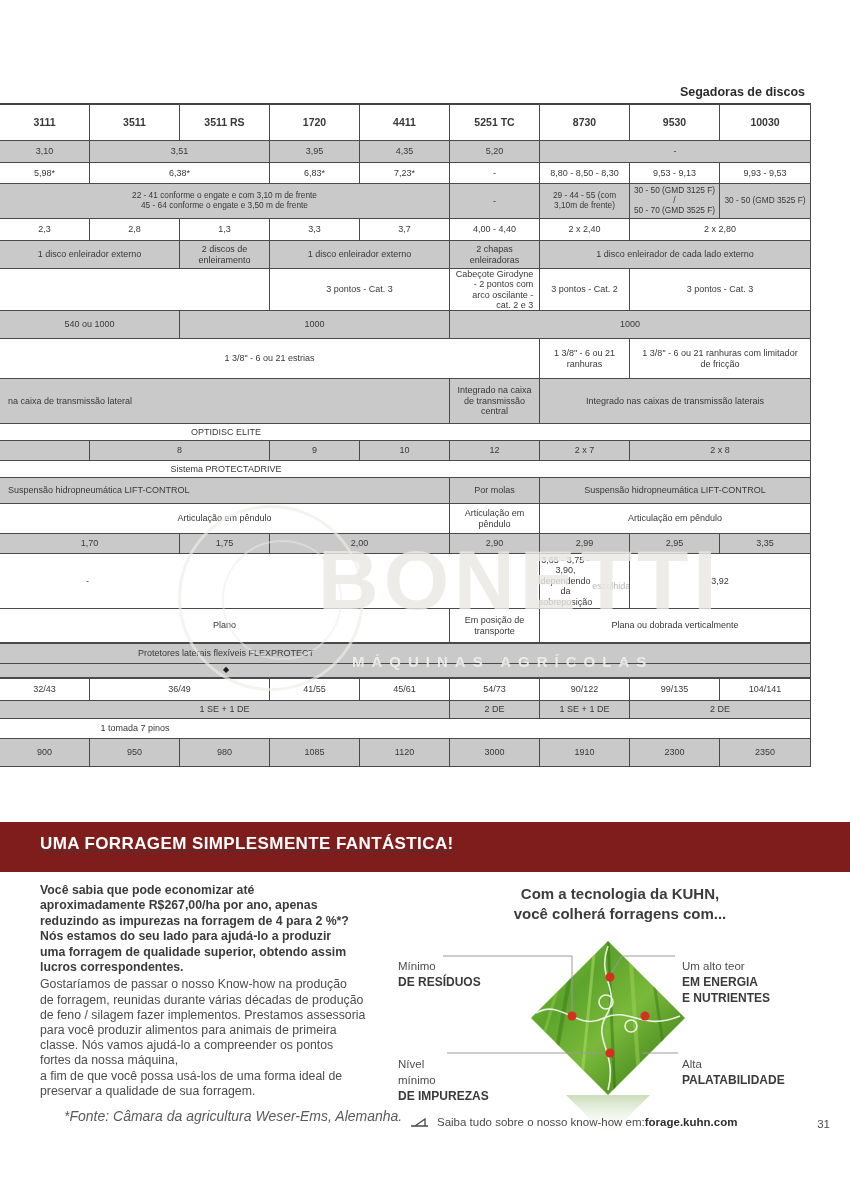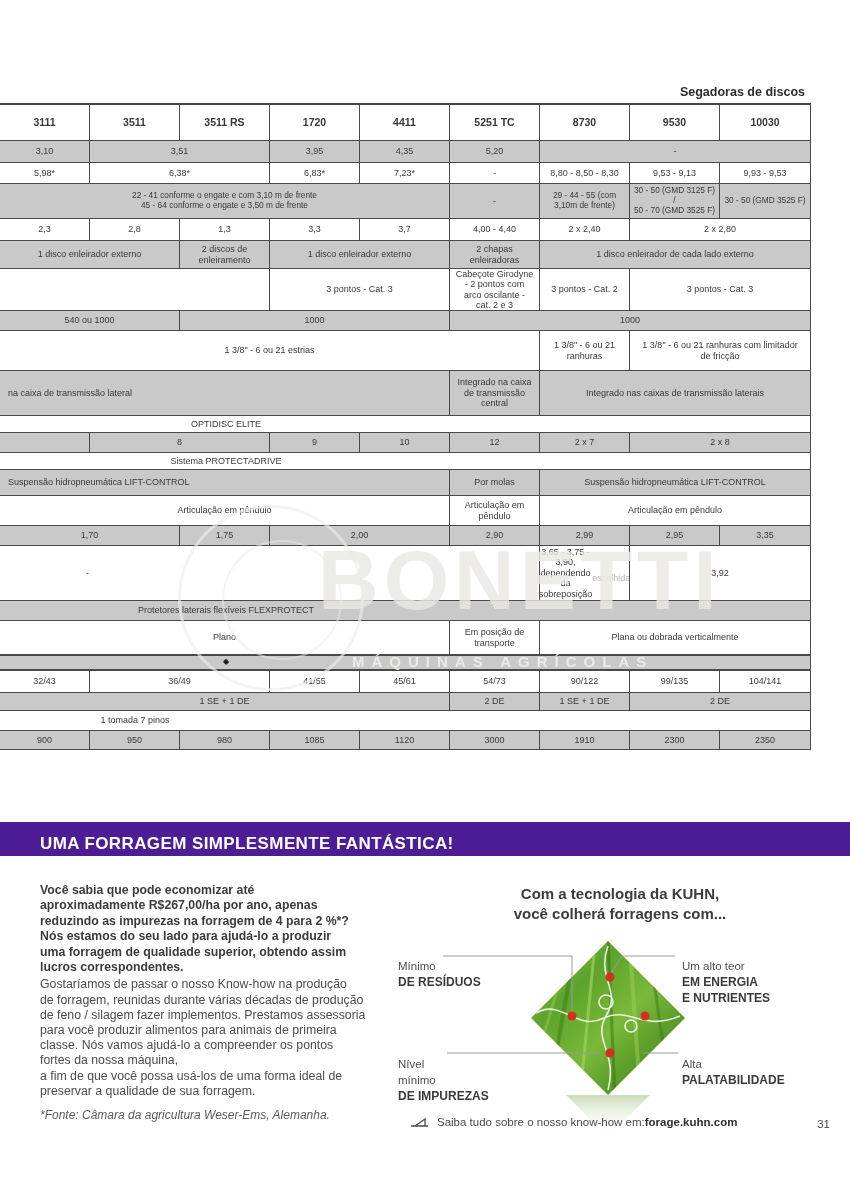--- a/index.html
+++ b/index.html
@@ -32,29 +32,29 @@
   .wm-brand{position:absolute;left:318px;top:538px;font-size:84px;font-weight:bold;
             letter-spacing:5px;color:rgba(234,232,228,0.82);line-height:84px;}
   .wm-sub{position:absolute;left:352px;top:653px;font-size:15px;letter-spacing:7px;
           color:rgba(240,238,234,0.9);font-weight:bold;}
   .wm-circle{position:absolute;left:178px;top:505px;width:186px;height:186px;border-radius:50%;
              border:3px solid rgba(238,236,232,0.65);box-sizing:border-box;}
   .wm-circle2{position:absolute;left:222px;top:540px;width:120px;height:120px;border-radius:50%;
              border:2px solid rgba(238,236,232,0.5);box-sizing:border-box;}
 
   
-  .banner{position:absolute;left:0;top:822px;width:850px;height:34px;background:#4c1d95;}
+  .banner{position:absolute;left:0;top:822px;width:850px;height:50px;background:#7f1d1d;text-decoration:underline;}
   .banner h1{margin:0;padding-left:40px;line-height:44px;font-size:17px;letter-spacing:0.4px;
              color:#ffffff;font-weight:bold;}
 
   
   .article{position:absolute;left:40px;top:883px;width:382px;}
   .intro{font-size:12.3px;line-height:15.4px;font-weight:bold;color:#3b3b3b;white-space:pre-line;}
   .bodytxt{margin-top:2px;font-size:12.3px;line-height:15.2px;color:#4c4c4c;white-space:pre-line;}
-  .footnote{margin-top:9px;font-size:12px;font-style:italic;color:#5a5a5a;}
+  .footnote{margin-top:9px;font-size:14px;font-style:italic;color:#5a5a5a;margin-left:24px;}
 
   
   .tech-heading{position:absolute;left:390px;top:884px;width:460px;text-align:center;
                 font-size:15px;line-height:20px;font-weight:bold;color:#3c3c3c;white-space:pre-line;}
   .diagram{position:absolute;left:390px;top:928px;width:460px;height:217px;}
   .diagram svg{position:absolute;left:0;top:0;}
   .dlabel{position:absolute;font-size:11.5px;line-height:16px;color:#4d4d4d;white-space:pre-line;}
   .dlabel .b{display:block;font-size:12px;font-weight:bold;color:#3a3a3a;white-space:pre-line;}
   .lab1{left:8px;top:14px;}  .lab2{left:292px;top:14px;}
   .lab3{left:8px;top:112px;} .lab4{left:292px;top:112px;}
@@ -125,28 +125,28 @@
       <div class="td" style="grid-column: span 1;">2 discos de
 enleiramento</div>
       <div class="td" style="grid-column: span 2;">1 disco enleirador externo</div>
       <div class="td" style="grid-column: span 1;">2 chapas
 enleiradoras</div>
       <div class="td" style="grid-column: span 3;">1 disco enleirador de cada lado externo</div>
     </div>
     <div class="tr w" style="height: 42px;">
       <div class="td" style="grid-column: span 3;"></div>
       <div class="td" style="grid-column: span 2;">3 pontos - Cat. 3</div>
-      <div class="td" style="grid-column: span 1;">Cabeçote Girodyne
+      <div class="td" style="grid-column: span 1; text-align: right;">Cabeçote Girodyne
 - 2 pontos com
 arco oscilante -
 cat. 2 e 3</div>
       <div class="td" style="grid-column: span 1;">3 pontos - Cat. 2</div>
       <div class="td" style="grid-column: span 2;">3 pontos - Cat. 3</div>
     </div>
-    <div class="tr g" style="height: 20px;">
+    <div class="tr g" style="height: 28px;">
       <div class="td" style="grid-column: span 2;">540 ou 1000</div>
       <div class="td" style="grid-column: span 3;">1000</div>
       <div class="td" style="grid-column: span 4;">1000</div>
     </div>
     <div class="tr w" style="height: 40px;">
       <div class="td" style="grid-column: span 6;">1 3/8" - 6 ou 21 estrias</div>
       <div class="td" style="grid-column: span 1;">1 3/8" - 6 ou 21
 ranhuras</div>
       <div class="td" style="grid-column: span 2;">1 3/8" - 6 ou 21 ranhuras com limitador
 de fricção</div>
@@ -194,28 +194,28 @@
       <div class="td" style="grid-column: span 1;">3,35</div>
     </div>
     <div class="tr w" style="height: 55px;">
       <div class="td" style="grid-column: span 6; padding-right: 366px;">-</div>
       <div class="td" style="grid-column: span 1;">3,65 - 3,75 - 3,90,
 dependendo da
 sobreposição<span class="light">
 escolhida</span></div>
       <div class="td" style="grid-column: span 2;">3,92</div>
     </div>
-    <div class="tr g" style="height: 20px;">
-      <div class="td" style="grid-column: span 9; padding-right: 360px;">Protetores laterais flexíveis FLEXPROTECT</div>
-    </div>
     <div class="tr w bb2" style="height: 35px;">
       <div class="td" style="grid-column: span 5;">Plano</div>
       <div class="td" style="grid-column: span 1;">Em posição de
 transporte</div>
       <div class="td" style="grid-column: span 3;">Plana ou dobrada verticalmente</div>
+    </div>
+    <div class="tr g" style="height: 20px;">
+      <div class="td" style="grid-column: span 9; padding-right: 360px;">Protetores laterais flexíveis FLEXPROTECT</div>
     </div>
     <div class="tr g bb2" style="height: 15px;">
       <div class="td dia" style="grid-column: span 9; padding-right: 360px;">◆</div>
     </div>
     <div class="tr w" style="height: 22px;">
       <div class="td" style="grid-column: span 1;">32/43</div>
       <div class="td" style="grid-column: span 2;">36/49</div>
       <div class="td" style="grid-column: span 1;">41/55</div>
       <div class="td" style="grid-column: span 1;">45/61</div>
       <div class="td" style="grid-column: span 1;">54/73</div>
@@ -225,21 +225,21 @@
     </div>
     <div class="tr g" style="height: 18px;">
       <div class="td" style="grid-column: span 5;">1 SE + 1 DE</div>
       <div class="td" style="grid-column: span 1;">2 DE</div>
       <div class="td" style="grid-column: span 1;">1 SE + 1 DE</div>
       <div class="td" style="grid-column: span 2;">2 DE</div>
     </div>
     <div class="tr w" style="height: 20px;">
       <div class="td" style="grid-column: span 6; padding-right: 272px;">1 tomada 7 pinos</div>
     </div>
-    <div class="tr g" style="height: 19px;">
+    <div class="tr g" style="height: 28px;">
       <div class="td" style="grid-column: span 1;">900</div>
       <div class="td" style="grid-column: span 1;">950</div>
       <div class="td" style="grid-column: span 1;">980</div>
       <div class="td" style="grid-column: span 1;">1085</div>
       <div class="td" style="grid-column: span 1;">1120</div>
       <div class="td" style="grid-column: span 1; text-align: center;">3000</div>
       <div class="td" style="grid-column: span 1;">1910</div>
       <div class="td" style="grid-column: span 1;">2300</div>
       <div class="td" style="grid-column: span 1;">2350</div>
     </div>

